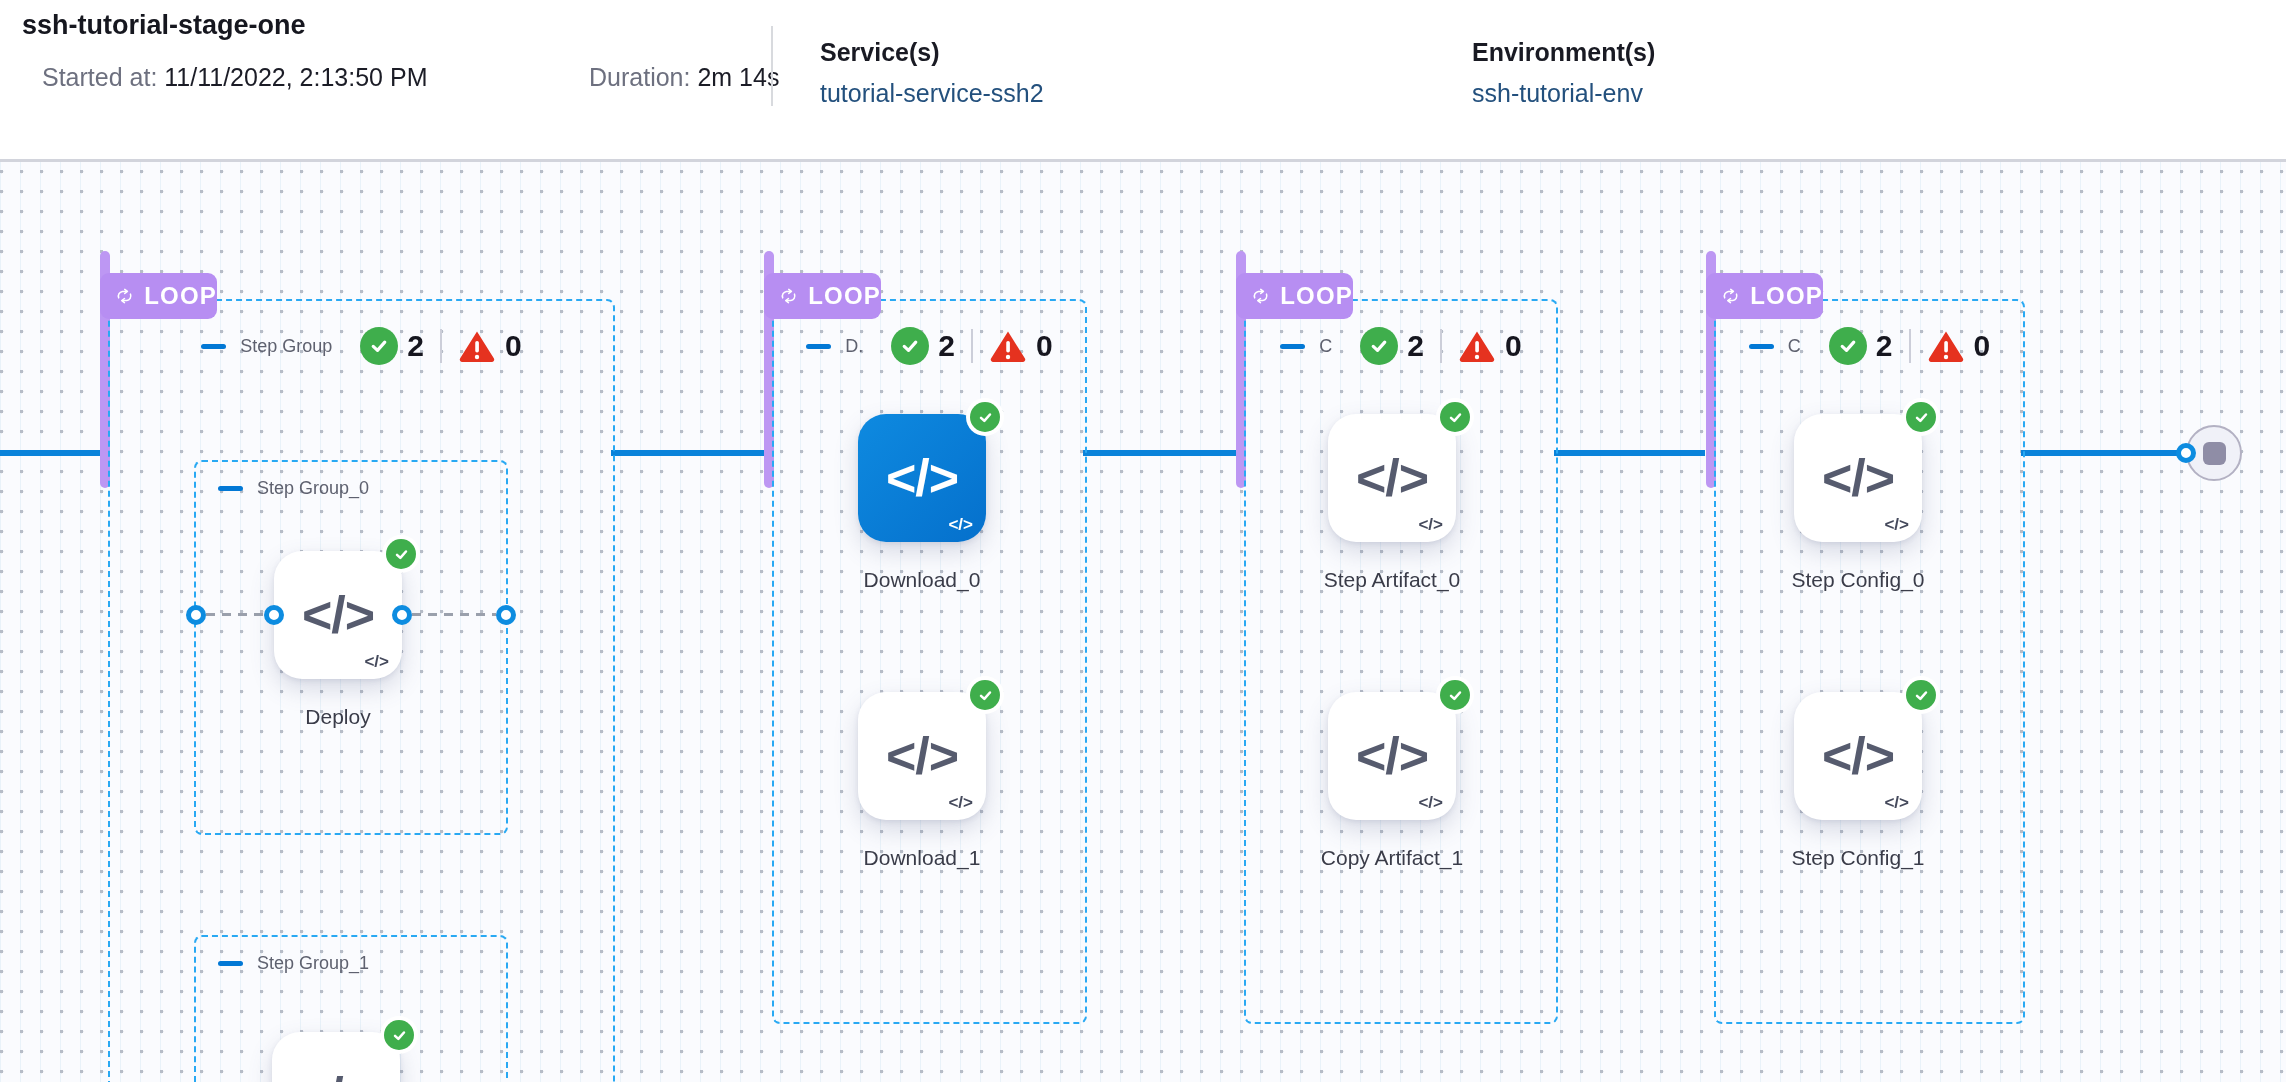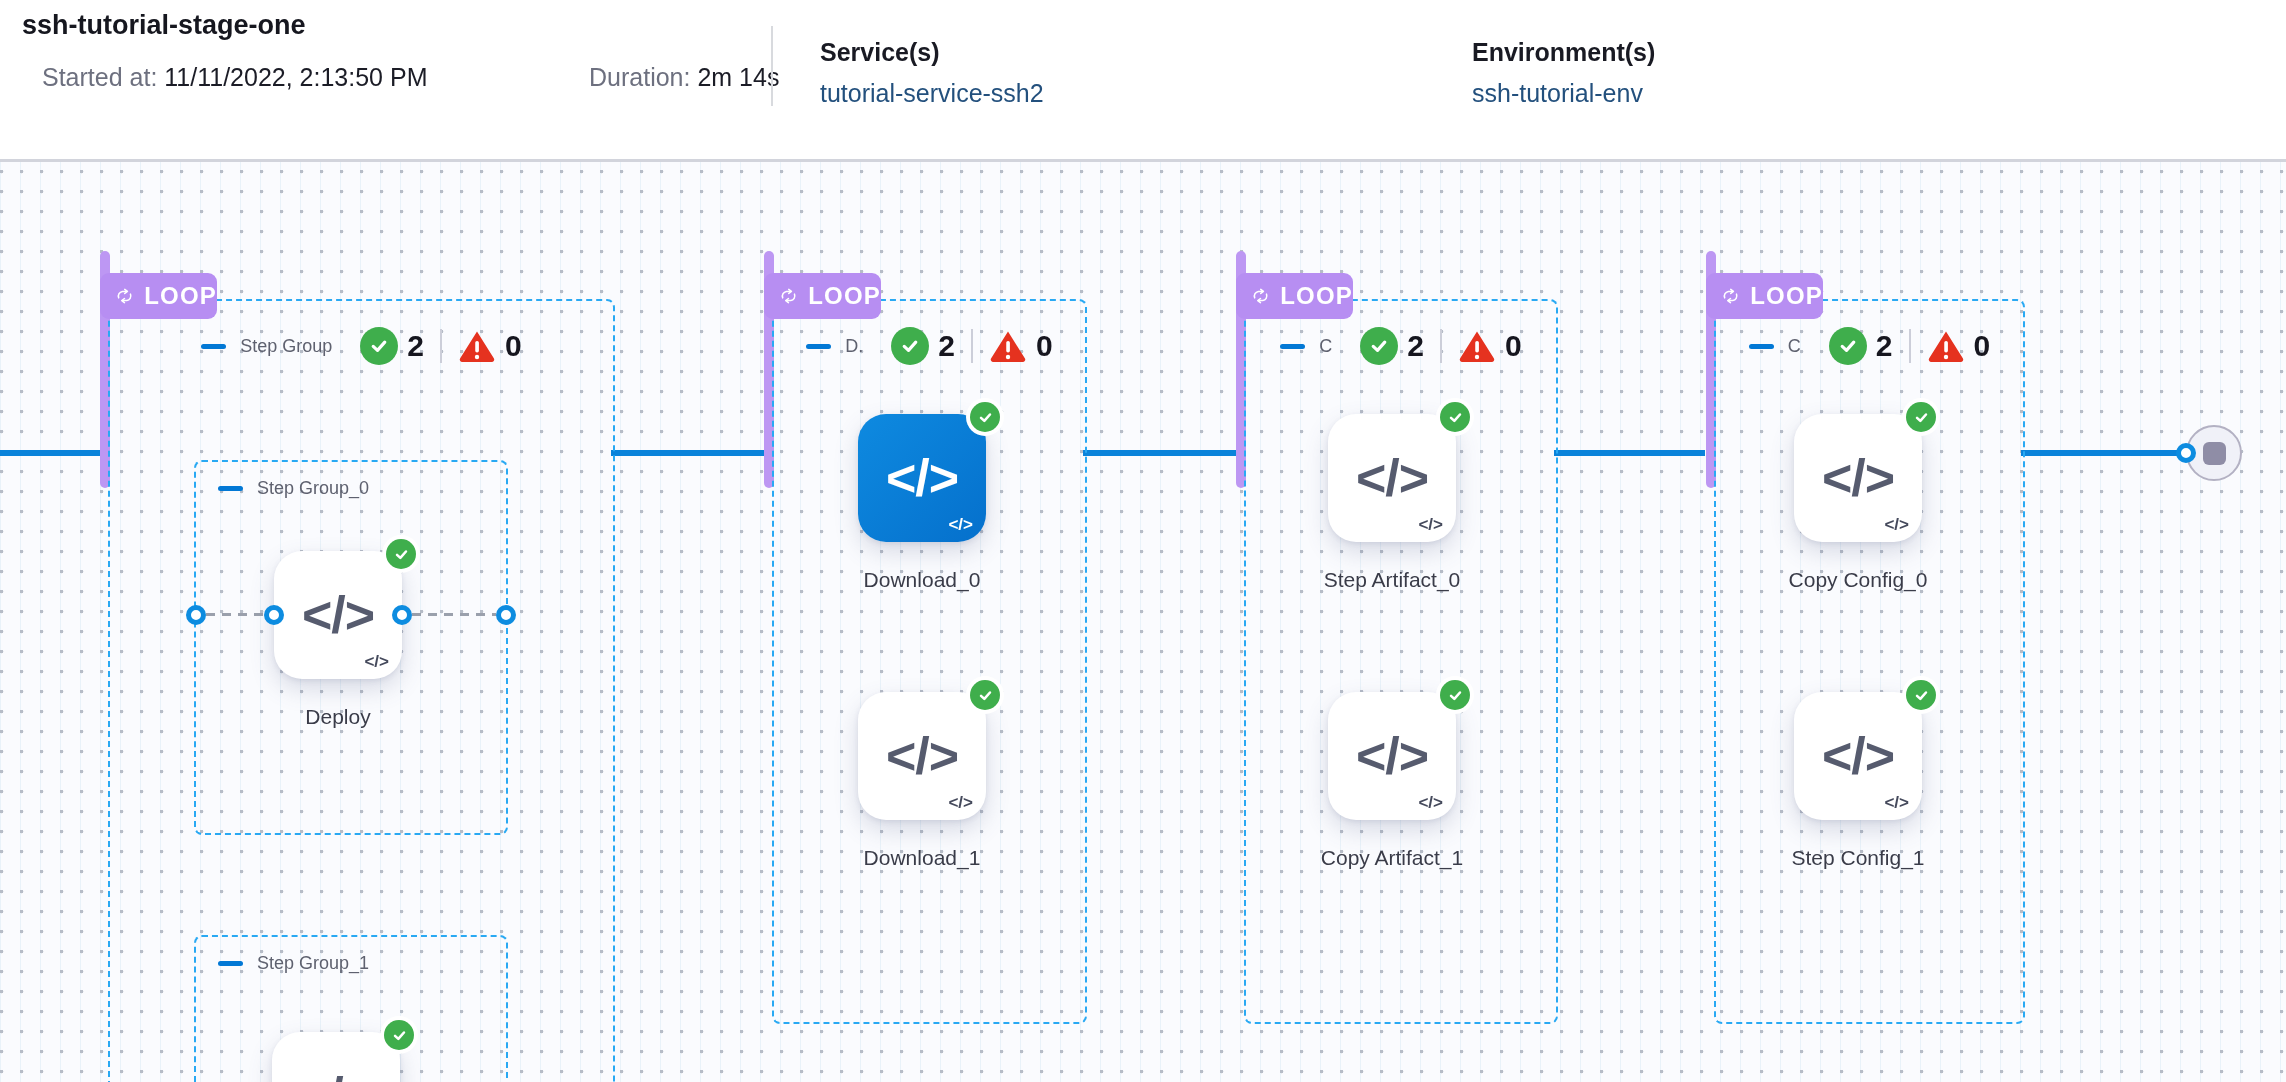--- a/index.html
+++ b/index.html
@@ -310,21 +310,21 @@
     <div class="node" style="left:12px;top:113px">
       <div class="card">
         <span class="big">&lt;/&gt;</span>
         <span class="sm">&lt;/&gt;</span>
         <span class="okbadge">
           <svg width="17" height="17" viewBox="0 0 16 16">
               <path d="M3.8 8.3 L6.9 11.2 L12.2 5.2" stroke="#fff" stroke-width="2.4" fill="none" stroke-linecap="round" stroke-linejoin="round"></path>
             </svg>
         </span>
       </div>
-      <div class="nlabel">Copy Config_0</div>
+      <div class="nlabel">Step Config_0</div>
     </div>
     <div class="node" style="left:12px;top:391px">
       <div class="card">
         <span class="big">&lt;/&gt;</span>
         <span class="sm">&lt;/&gt;</span>
         <span class="okbadge">
           <svg width="17" height="17" viewBox="0 0 16 16">
               <path d="M3.8 8.3 L6.9 11.2 L12.2 5.2" stroke="#fff" stroke-width="2.4" fill="none" stroke-linecap="round" stroke-linejoin="round"></path>
             </svg>
         </span>

